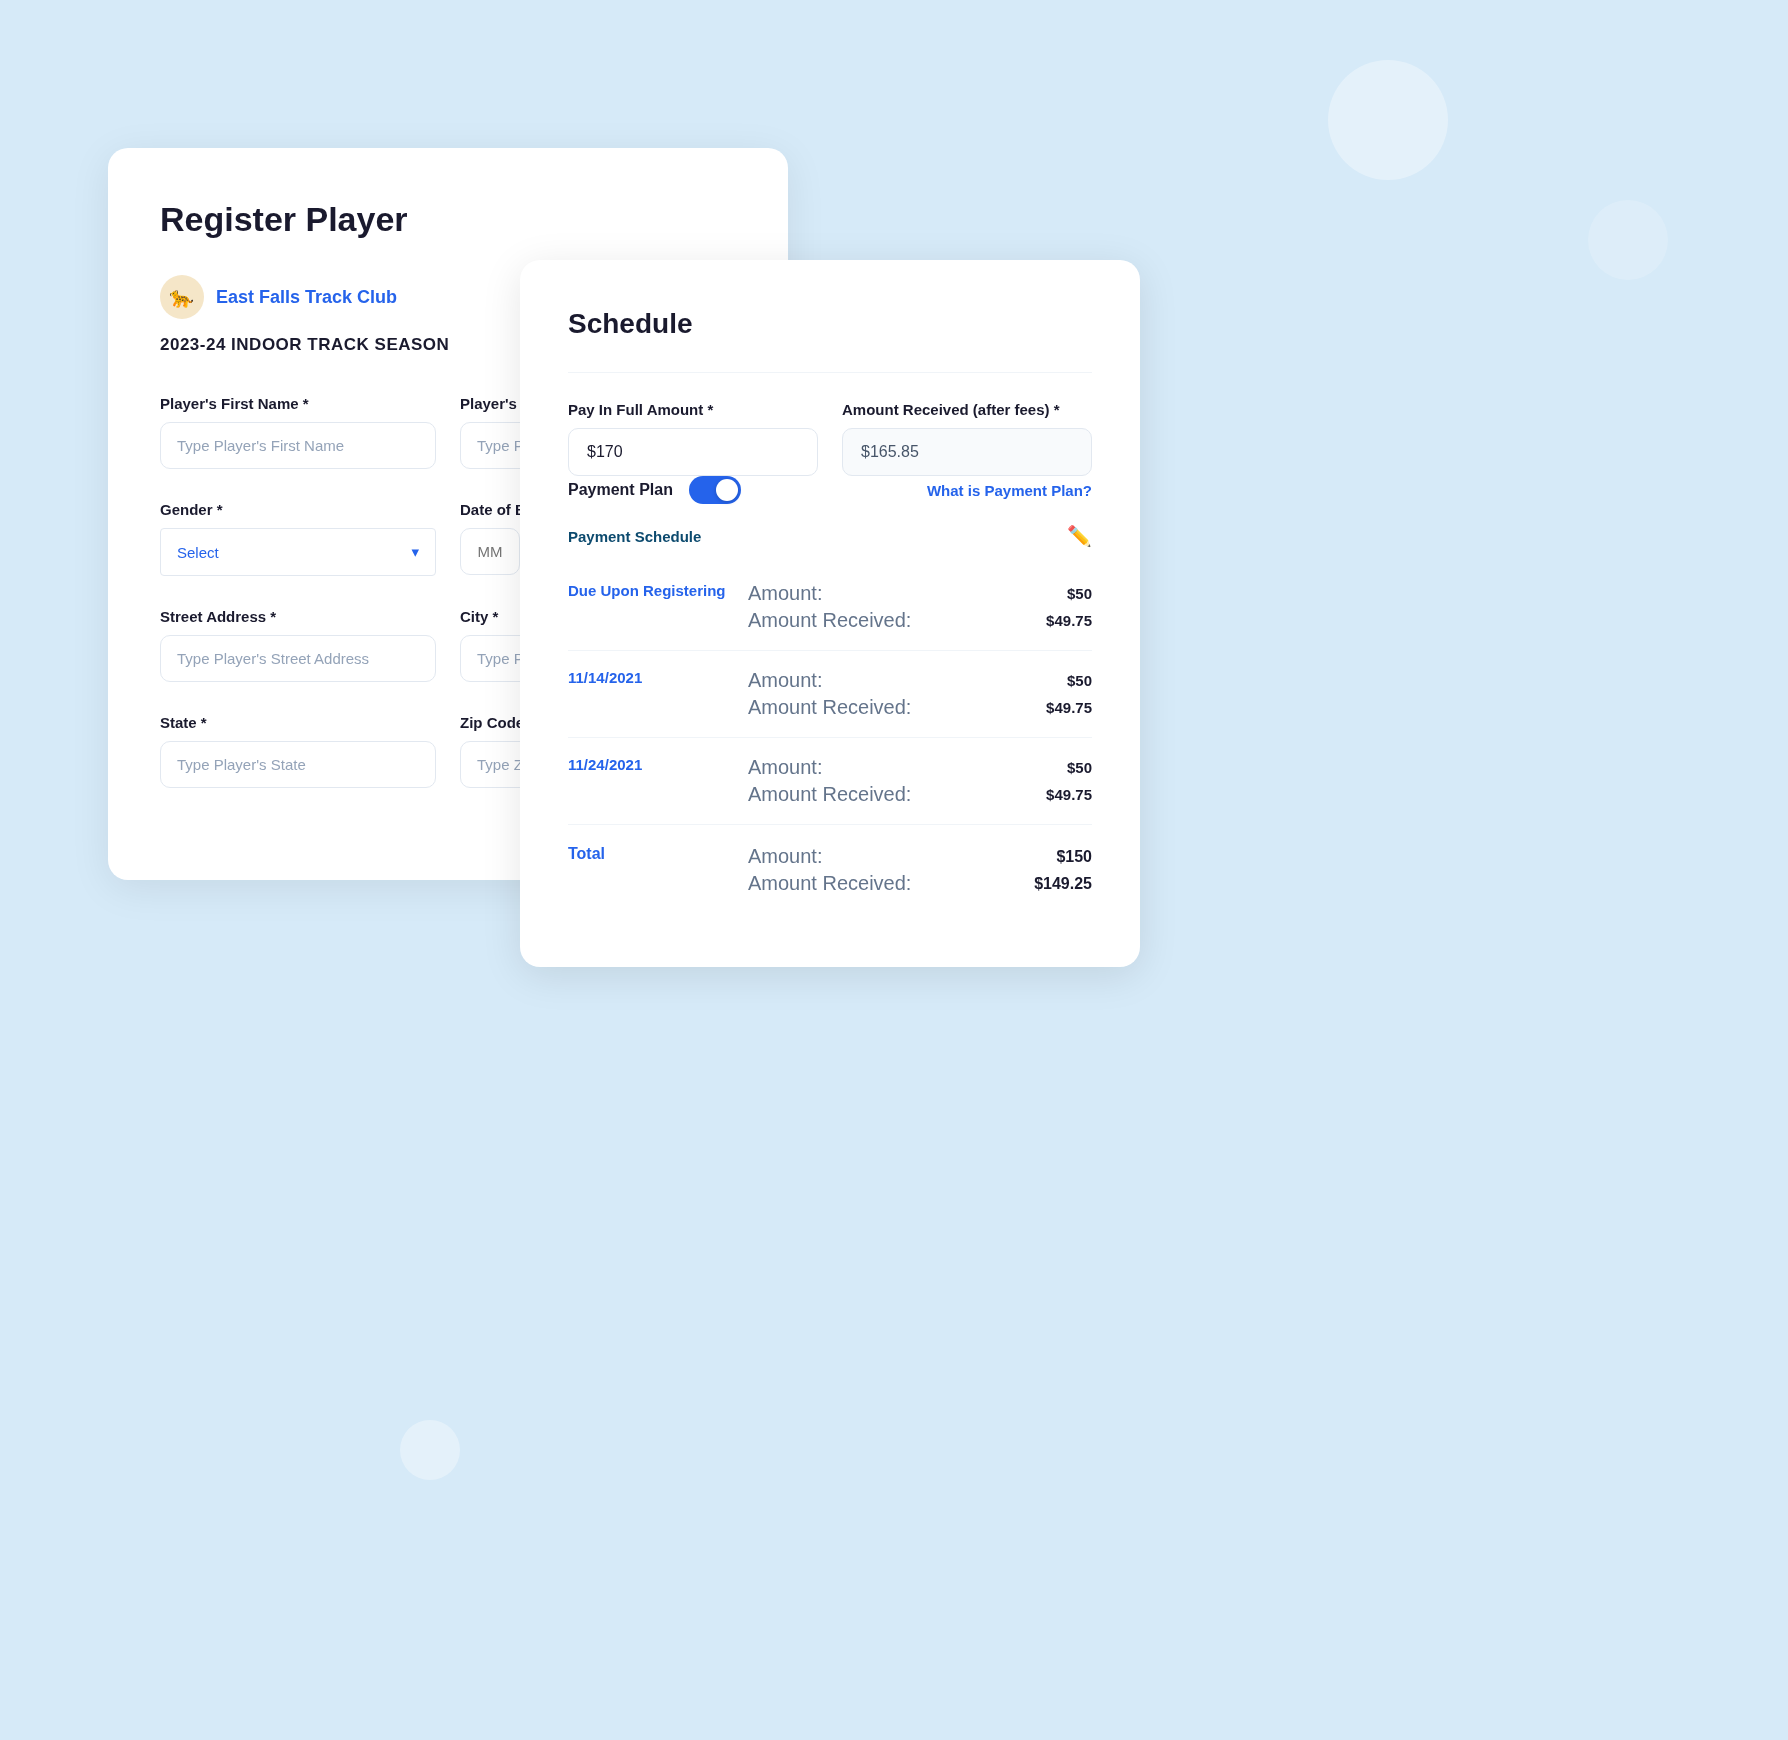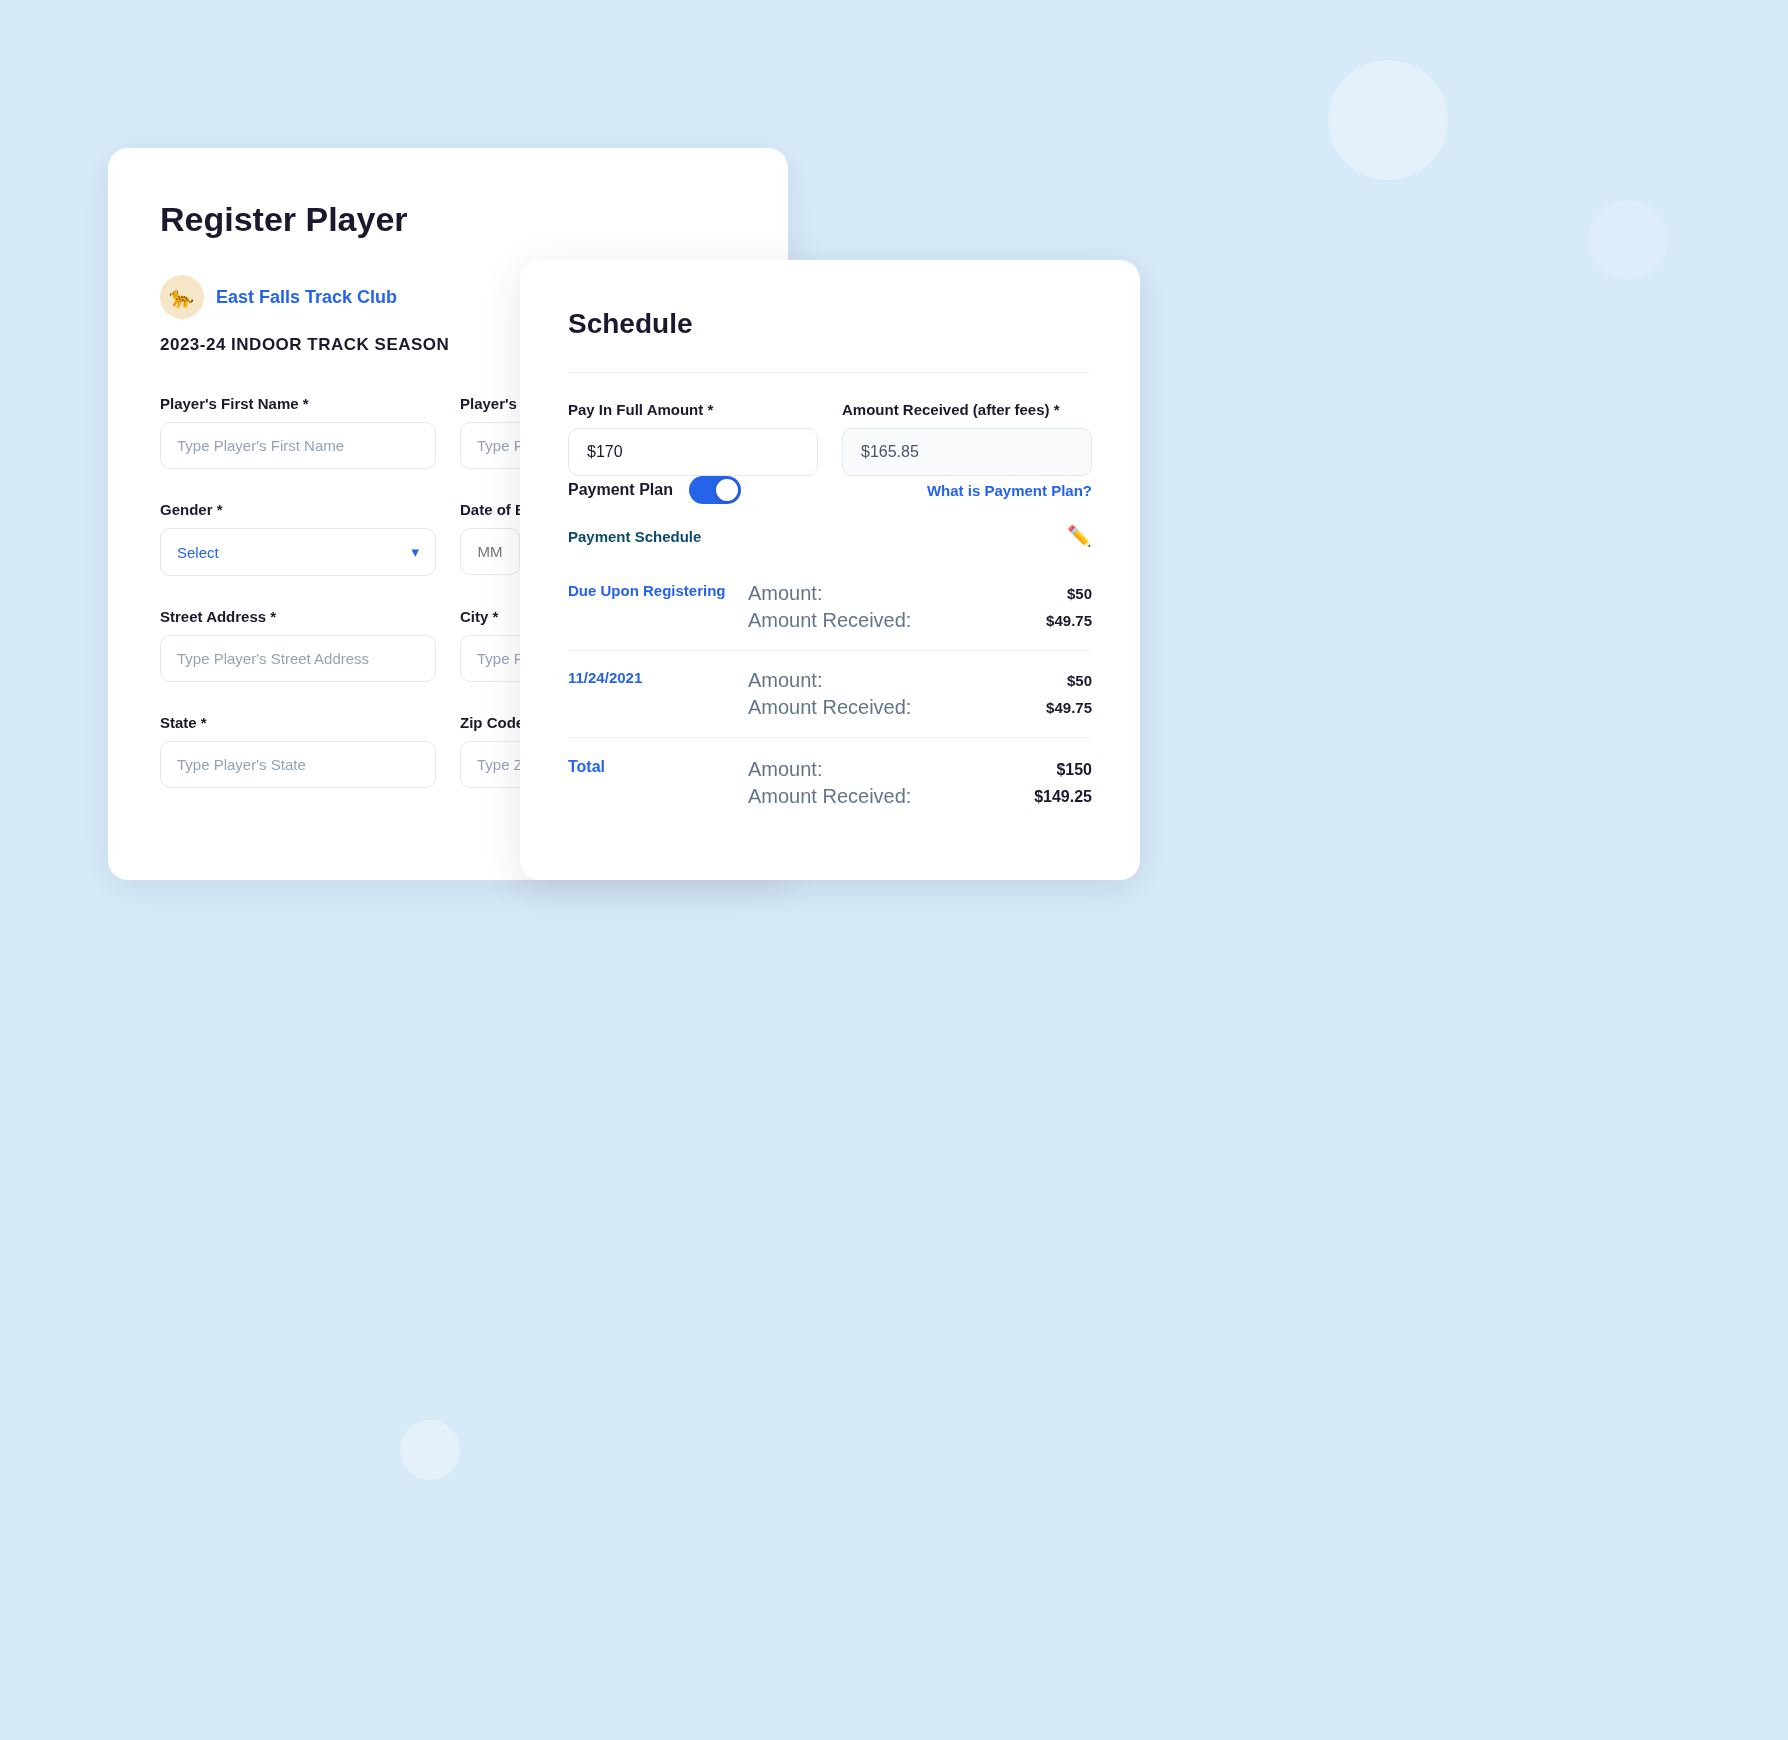--- a/index.html
+++ b/index.html
@@ -101,21 +101,21 @@
       outline: none;
       width: 100%;
     }
 
     .form-input::placeholder {
       color: #94a3b8;
     }
 
     .gender-select {
       border: 1.5px solid #e2e8f0;
-      border-radius: 10px;
+      border-radius: 4px;
       padding: 14px 16px;
       font-size: 15px;
       color: #2563eb;
       background: #fff;
       outline: none;
       width: 100%;
       display: flex;
       align-items: center;
       justify-content: space-between;
       cursor: pointer;
@@ -415,20 +415,33 @@
           <span class="amount-key">Amount:</span>
           <span class="amount-val" style="font-size:15px;font-weight:700;">$50</span>
         </div>
         <div class="amount-line">
           <span class="amount-key">Amount Received:</span>
           <span class="amount-val" style="font-size:15px;font-weight:700;">$49.75</span>
         </div>
       </td>
     </tr>
         <tr class="schedule-row">
+      <td style="font-size:15px;font-weight:700;color:#2563eb;padding:18px 0;vertical-align:top;width:180px;">11/14/2021</td>
+      <td style="padding:18px 0;vertical-align:top;">
+        <div class="amount-line">
+          <span class="amount-key">Amount:</span>
+          <span class="amount-val" style="font-size:15px;font-weight:700;">$50</span>
+        </div>
+        <div class="amount-line">
+          <span class="amount-key">Amount Received:</span>
+          <span class="amount-val" style="font-size:15px;font-weight:700;">$49.75</span>
+        </div>
+      </td>
+    </tr>
+        <tr class="schedule-row">
       <td style="font-size:15px;font-weight:700;color:#2563eb;padding:18px 0;vertical-align:top;width:180px;">11/24/2021</td>
       <td style="padding:18px 0;vertical-align:top;">
         <div class="amount-line">
           <span class="amount-key">Amount:</span>
           <span class="amount-val" style="font-size:15px;font-weight:700;">$50</span>
         </div>
         <div class="amount-line">
           <span class="amount-key">Amount Received:</span>
           <span class="amount-val" style="font-size:15px;font-weight:700;">$49.75</span>
         </div>

